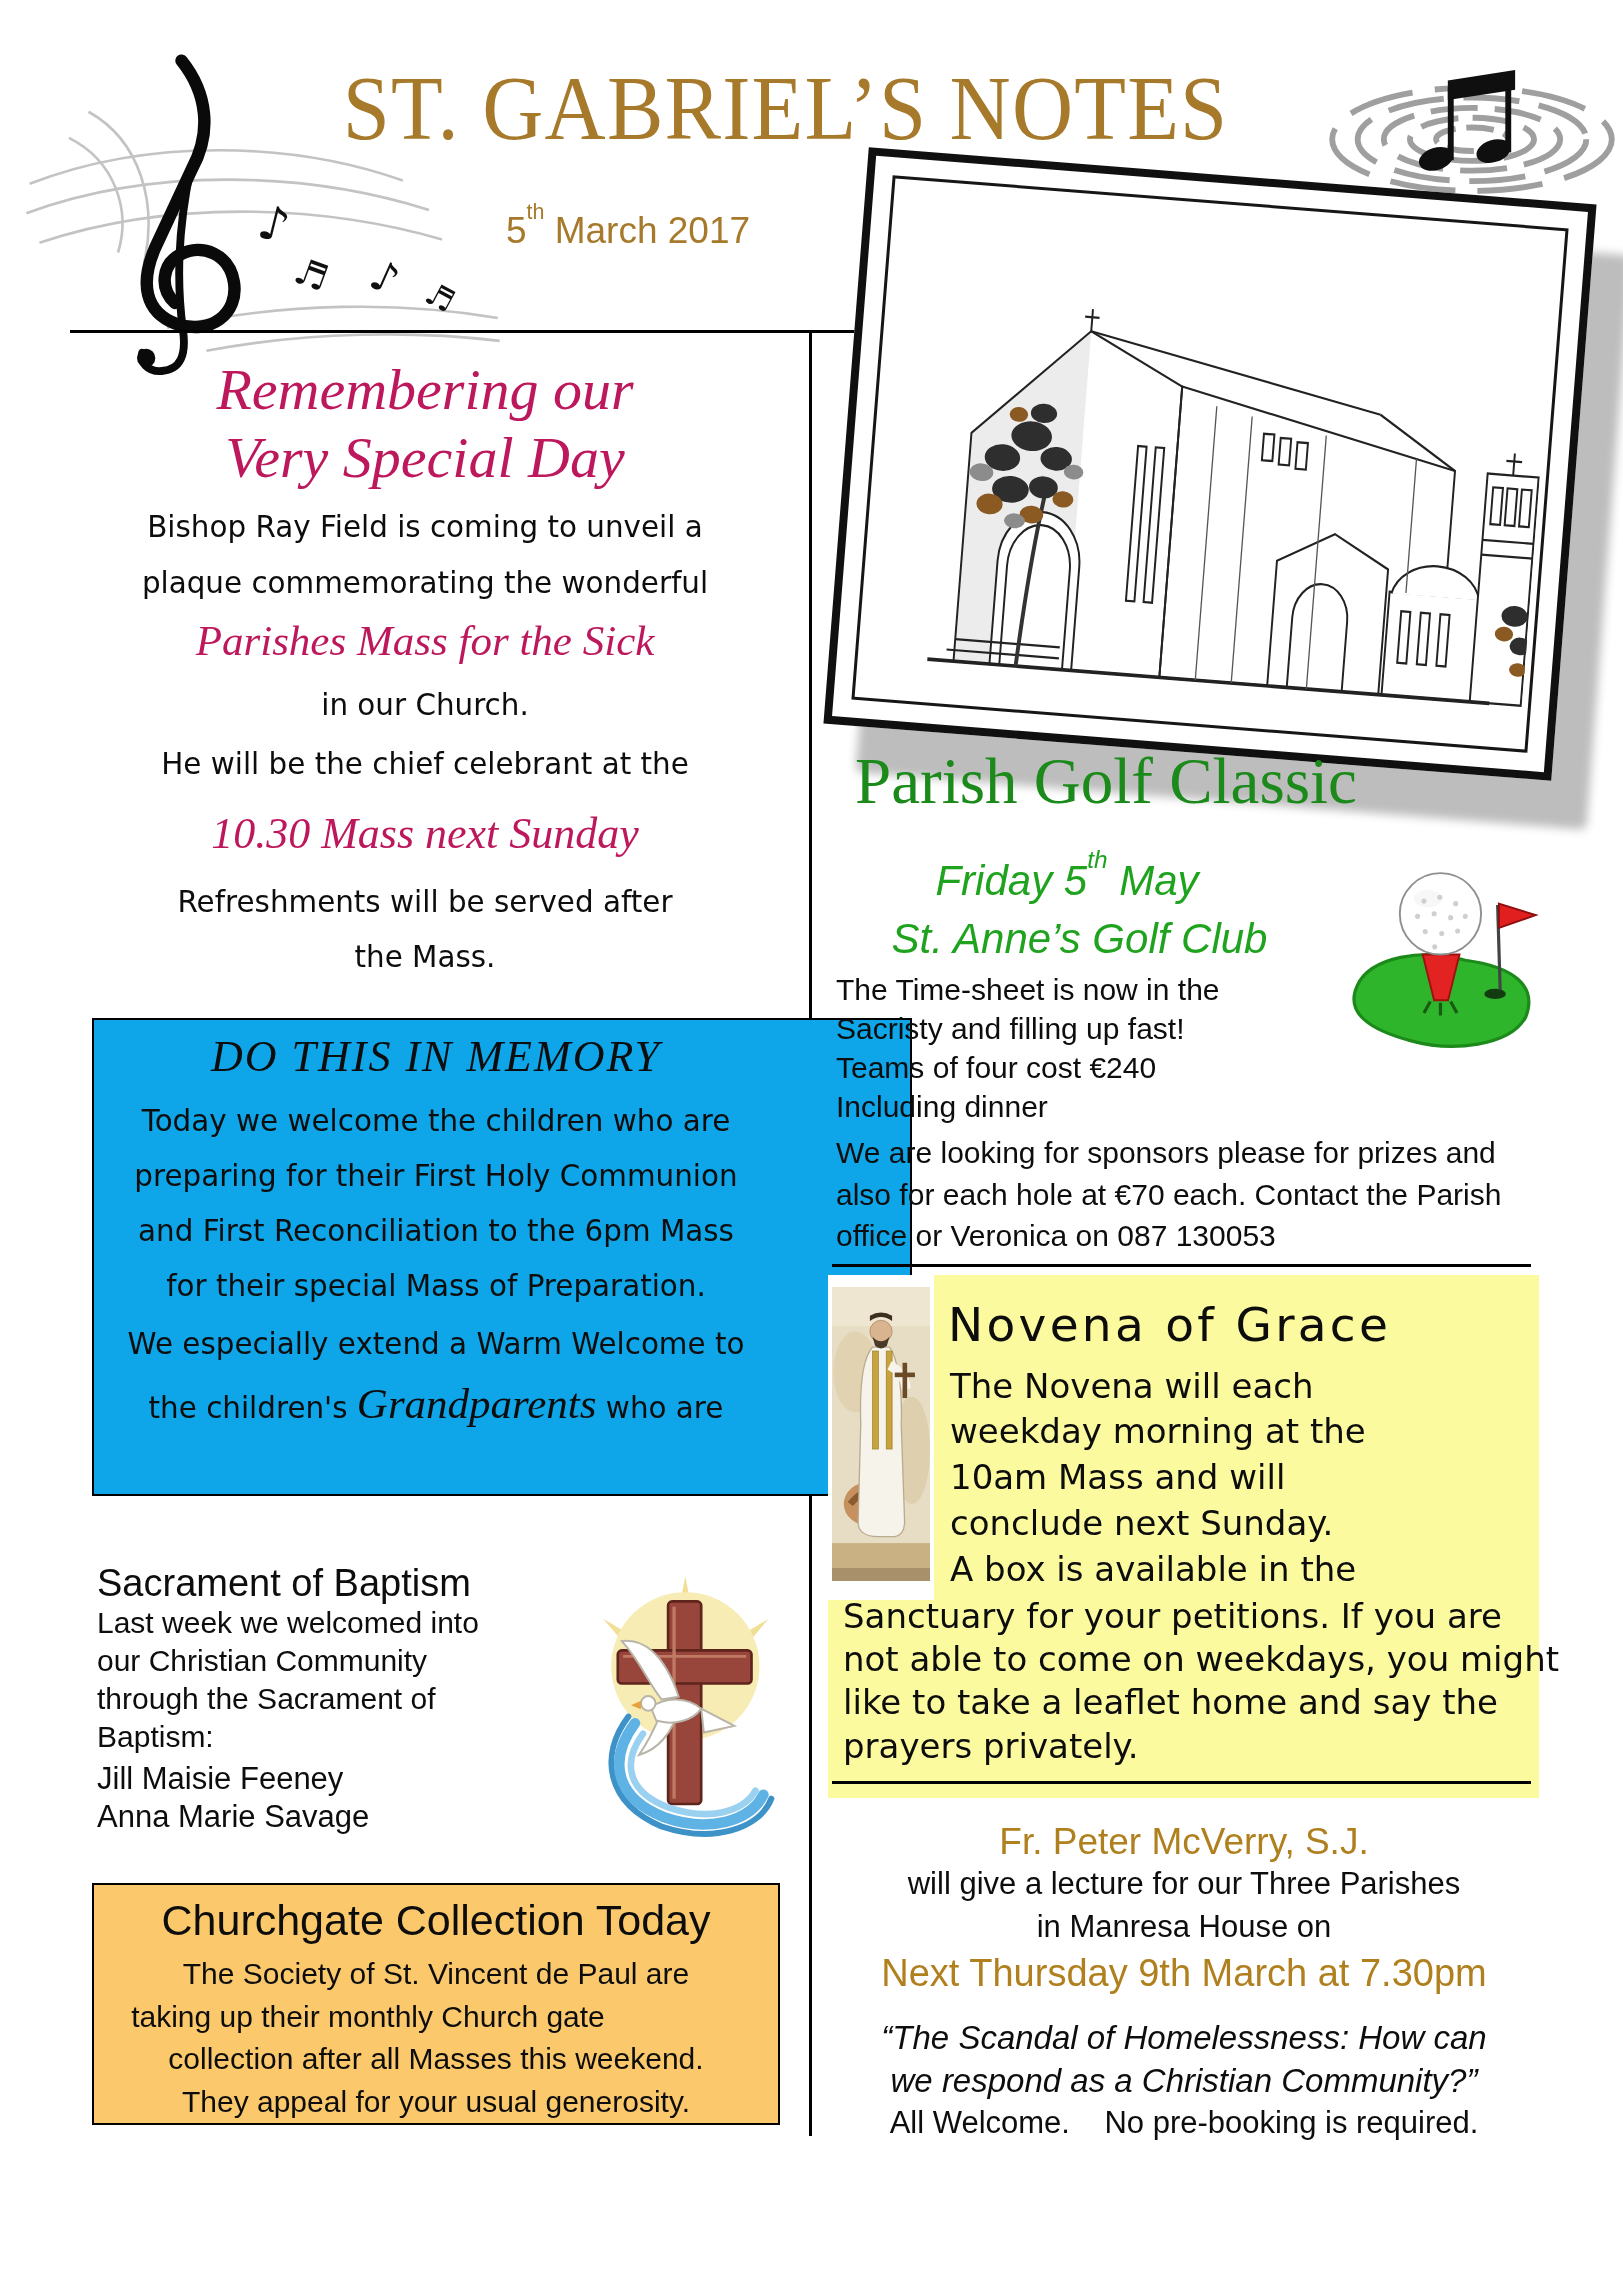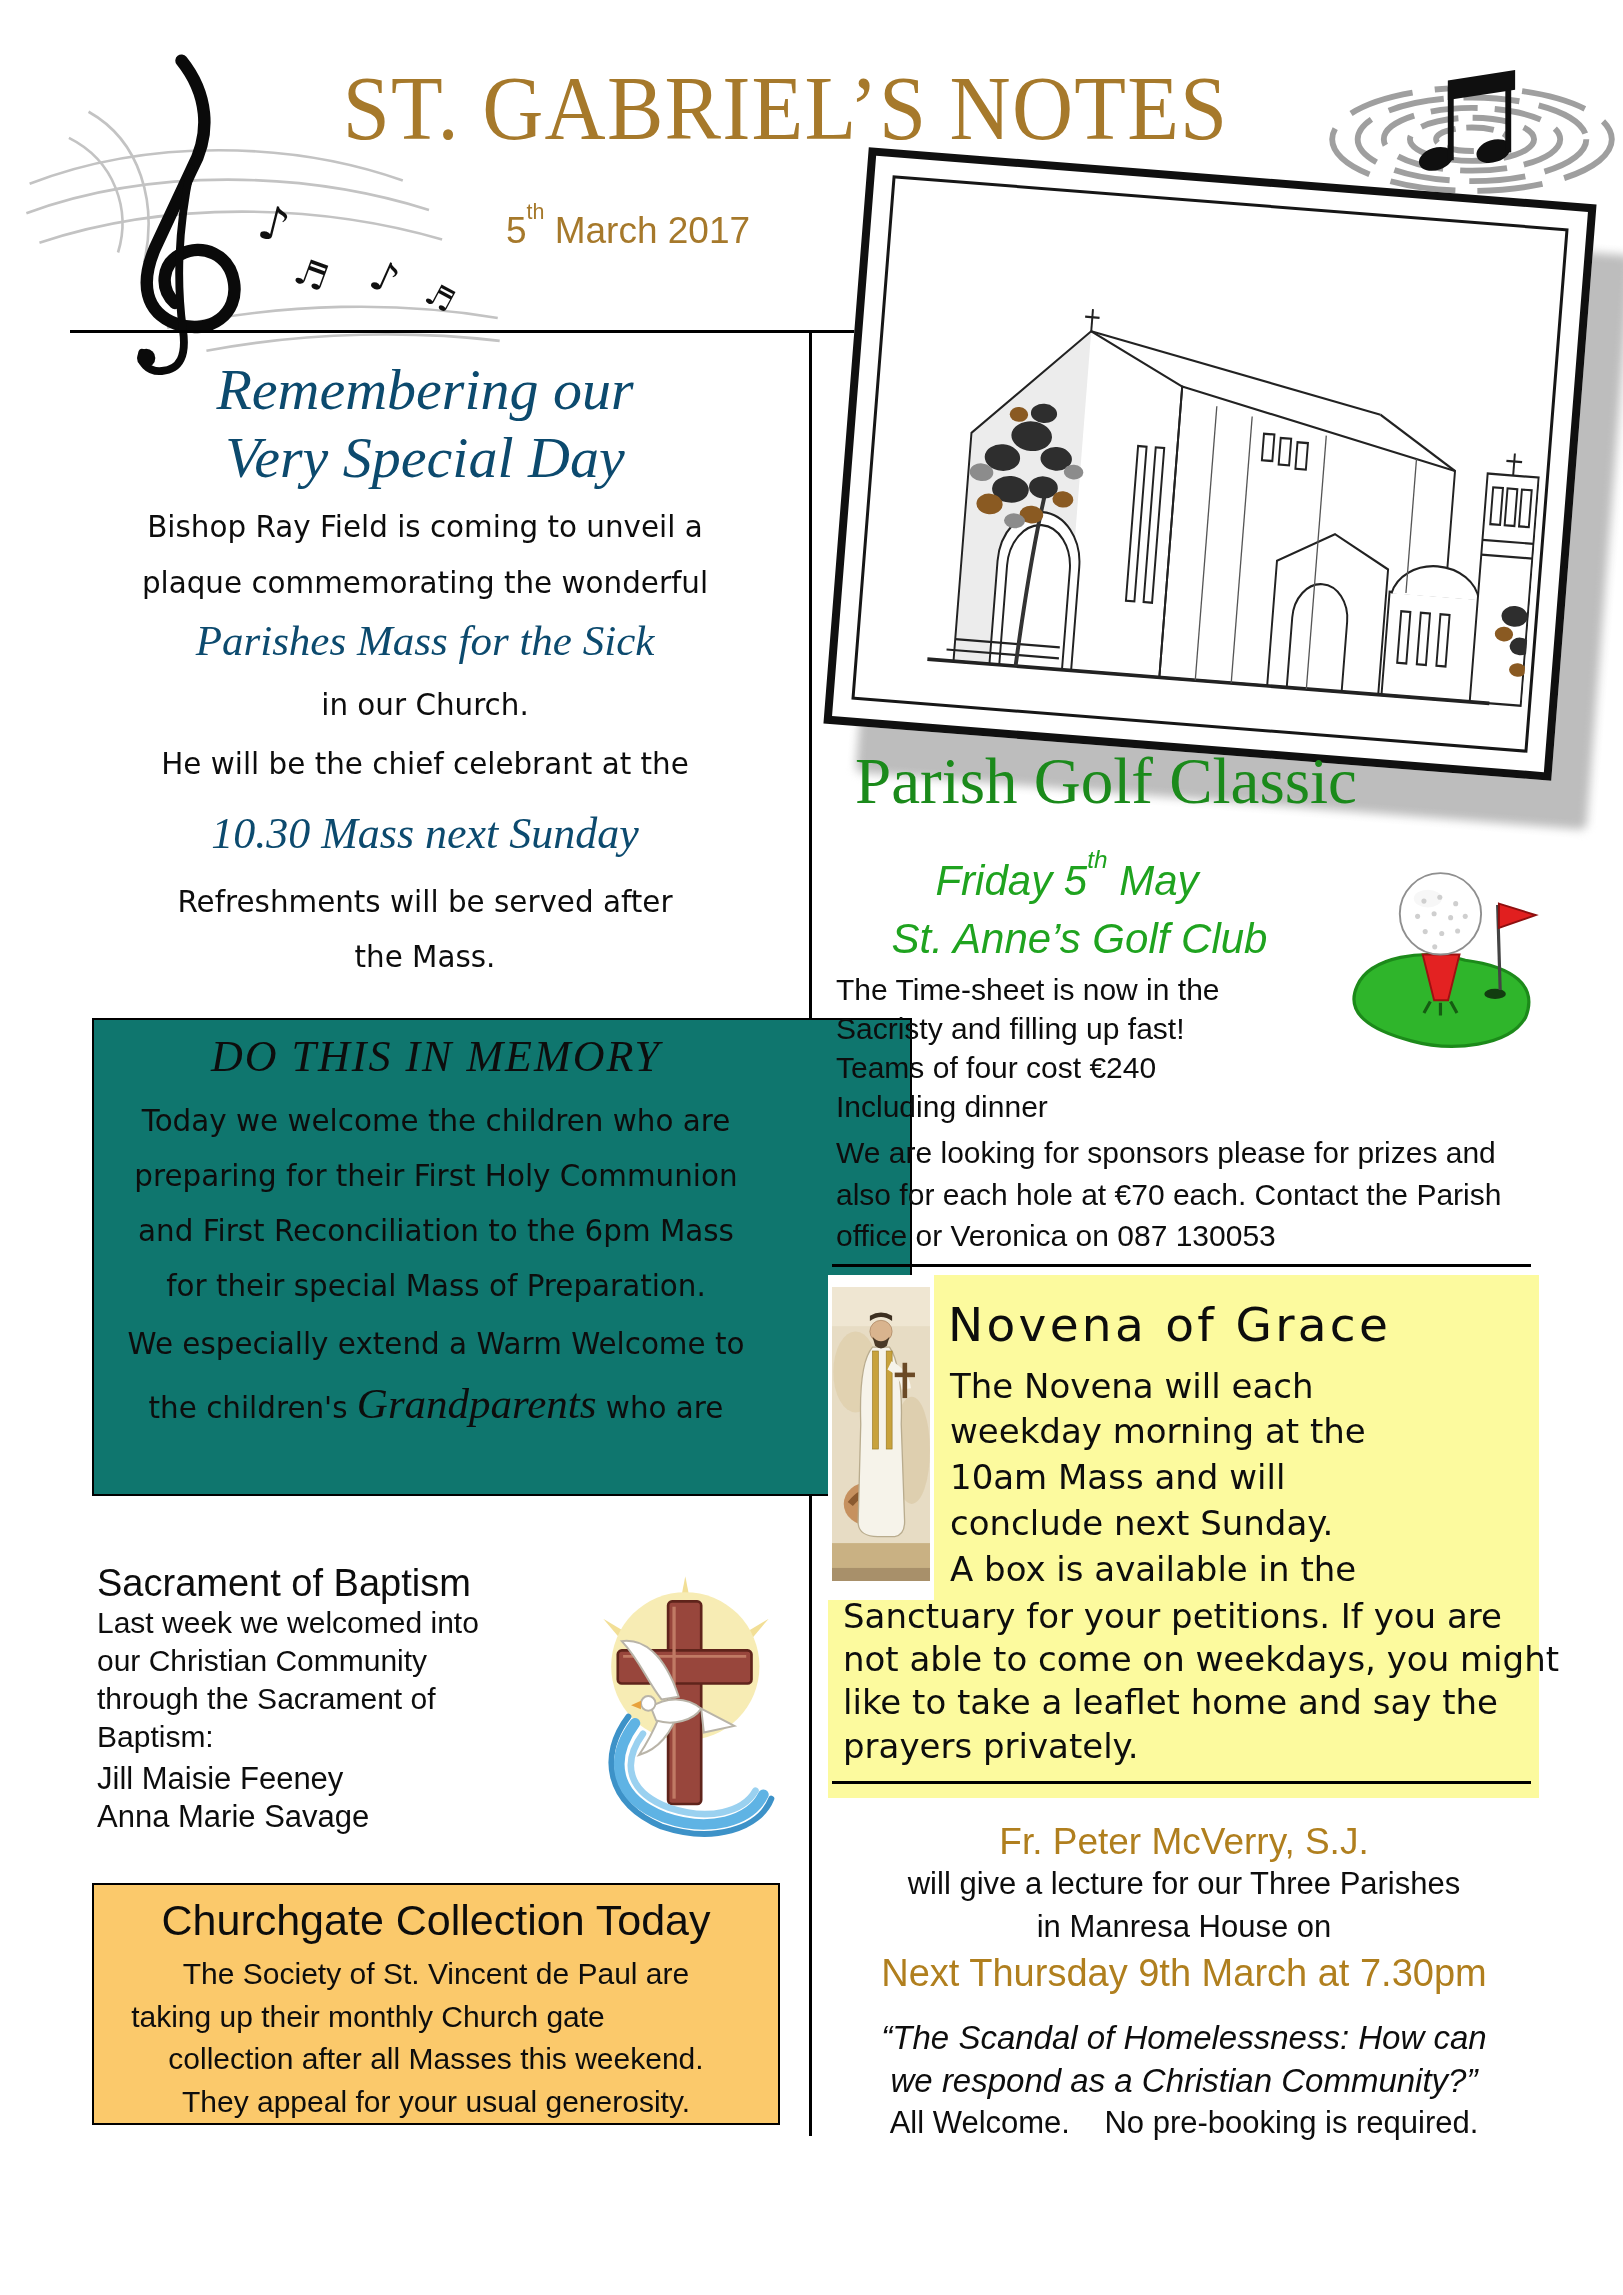--- a/index.html
+++ b/index.html
@@ -5,21 +5,21 @@
   html,body{margin:0;padding:0;background:#e8e8e8}
   #page{position:relative;width:1623px;height:2295px;background:#ffffff;overflow:hidden;
         font-family:"DejaVu Sans",sans-serif;color:#0d0d0d}
   .t{position:absolute;line-height:1.06;white-space:nowrap}
   .ctr{text-align:center}
   .comic{font-family:"DejaVu Sans",sans-serif}
   .arial{font-family:"Liberation Sans",sans-serif}
   .serif{font-family:"Liberation Serif",serif}
   .b{font-weight:normal}
   .i{font-style:italic}
-  .purple{color:#0c4a6e}
+  .purple{color:#be185d}
   .gold{color:#A6792B}
   .gold2{color:#B07F1E}
   .green1{color:#1B8A1B}
   .green2{color:#1FA31F}
   .rule{position:absolute;background:#000}
   .box{position:absolute;border:2px solid #000;box-sizing:border-box}
   sup.s{font-size:58%;position:relative;top:-0.5em}
   .flexline{position:absolute;display:flex;justify-content:center;align-items:baseline;white-space:pre}
 </style>
 </head>
@@ -83,21 +83,21 @@
   <div class="t serif i purple ctr" style="left:75px;top:618px;width:700px;font-size:43px">Parishes Mass for the Sick</div>
 
   <div class="t comic ctr" style="left:75px;top:690px;width:700px;font-size:29.4px">in our Church.</div>
   <div class="t comic ctr" style="left:75px;top:749px;width:700px;font-size:29.4px">He will be the chief celebrant at the</div>
 
   <div class="t serif i purple ctr" style="left:75px;top:811px;width:700px;font-size:44px">10.30 Mass next Sunday</div>
 
   <div class="t comic ctr" style="left:75px;top:887px;width:700px;font-size:29.4px">Refreshments will be served after</div>
   <div class="t comic ctr" style="left:75px;top:942px;width:700px;font-size:29.4px">the Mass.</div>
 
-  <div class="box" style="left:92px;top:1018px;width:820px;height:478px;background:#0f766e">
+  <div class="box" style="left:92px;top:1018px;width:820px;height:478px;background:#0ea5e9">
     <div class="t serif i b ctr" style="left:0;top:14.4px;width:684px;font-size:44px;letter-spacing:2px">DO THIS IN MEMORY</div>
     <div class="t comic ctr" style="left:0;top:86px;width:684px;font-size:29.4px">Today we welcome the children who are</div>
     <div class="t comic ctr" style="left:0;top:141px;width:684px;font-size:29.4px">preparing for their First Holy Communion</div>
     <div class="t comic ctr" style="left:0;top:196px;width:684px;font-size:29.4px">and First Reconciliation to the 6pm Mass</div>
     <div class="t comic ctr" style="left:0;top:251px;width:684px;font-size:29.4px">for their special Mass of Preparation.</div>
     <div class="t comic ctr" style="left:0;top:309px;width:684px;font-size:29.4px">We especially extend a Warm Welcome to</div>
     <div class="flexline" style="left:0;top:359px;width:684px">
       <span class="comic" style="font-size:29.4px">the children's </span>
       <span class="serif i b" style="font-size:43px">Grandparents</span>
       <span class="comic" style="font-size:29.4px"> who are</span>

